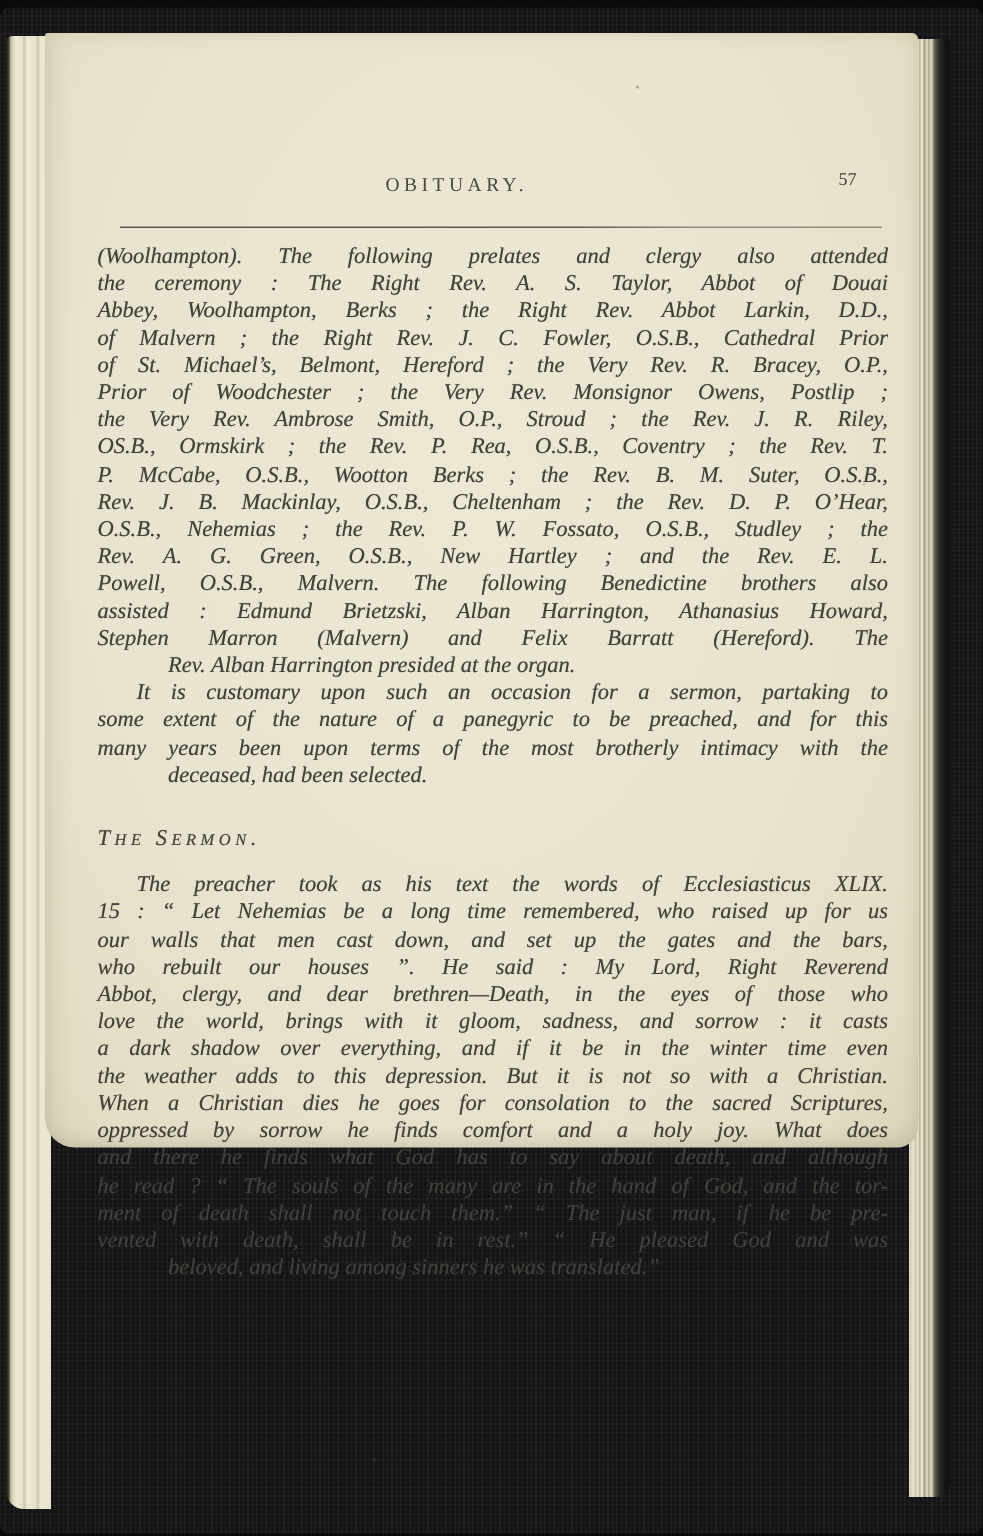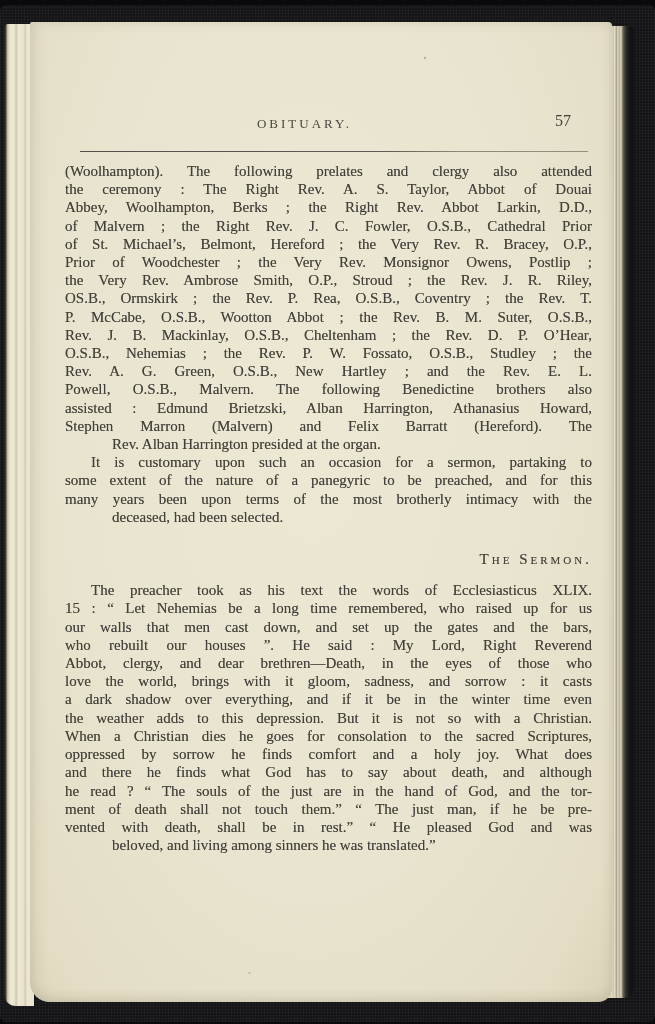--- a/index.html
+++ b/index.html
@@ -41,21 +41,21 @@
       #e9e4cf 0px, #d4cdb2 1px, #f0ebd8 3px, #c9c2a6 4px,
       #ece7d3 6px, #bfb89c 7px, #f2eddb 9px, #9a947c 10px,
       #e5dfc9 12px, #b3ac90 13px, #dcd6c0 15px, #6a6558 17px,
       #2c2b28 20px, #131315 24px, #131315 28px);
     border-radius: 0 4px 10px 0;
   }
   
   .page {
     position: absolute;
     left: 30px; top: 22px;
-    width: 582px; height: 980px;
+    width: 582px; height: 743px;
     background: radial-gradient(ellipse at 48% 38%, #ece8d4 0%, #e9e4cf 55%, #e3ddc5 88%, #d9d2b8 100%);
     box-shadow: inset 6px 0 14px rgba(90, 80, 50, 0.10), inset -2px -4px 10px rgba(90, 80, 50, 0.10);
     border-radius: 2px 4px 14px 20px;
   }
   .speck { position: absolute; border-radius: 50%; background: rgba(110, 95, 60, 0.5); }
   .speck.s1 { left: 394px; top: 35px; width: 2px; height: 2px; }
   .speck.s2 { left: 218px; top: 950px; width: 3px; height: 2px; opacity: .5; }
   .speck.s3 { left: 545px; top: 300px; width: 2px; height: 2px; opacity: .4; }
 
   
@@ -70,54 +70,55 @@
   .running-title {
     position: relative;
     left: -24px;
     font-size: 13px;
     letter-spacing: 3px;
     color: #494740;
   }
   .page-number {
     position: absolute;
     right: 21px; top: -2px;
-    font-size: 16px;
+    font-size: 12px;
     color: #43413a;
   }
   .rule {
     margin: 19px 0 0 50px;
     width: 508px;
     height: 1px;
     background: linear-gradient(90deg, #55524a 0%, #5d5a51 60%, #8d897c 75%, #93907f 100%);
   }
 
   
   .textblock {
     margin-left: 35px;
     width: 527px;
     color: #42403a;
     font-size: 15px;
     line-height: 18.2px;
     text-shadow: 0 0 0.5px rgba(66, 64, 58, 0.55);
+    font-style: italic;
   }
   .para.first { margin-top: 10px; }
   .line {
     text-align: justify;
     text-align-last: justify;
     white-space: normal;
   }
   .line.indent { text-indent: 26px; }
   .line.last { text-align-last: left; margin-left: 47px; }
   .section-heading {
     margin: 24px 0 13px 0;
     font-size: 15px;
     font-weight: normal;
     font-variant: small-caps;
     letter-spacing: 3px;
-    text-align: right;
+    text-align: left;
     color: #45433c;
   }
 </style>
 </head>
 <body>
 
 <div class="scene">
   <div class="cover"></div>
   <div class="stack-left"></div>
   <div class="stack-right"></div>
@@ -137,21 +138,21 @@
     <div class="textblock">
       <div class="para first">
           <div class="line">(Woolhampton).  The following prelates and clergy also attended</div>
           <div class="line">the ceremony :  The Right Rev. A. S. Taylor, Abbot of Douai</div>
           <div class="line">Abbey, Woolhampton, Berks ; the Right Rev. Abbot Larkin, D.D.,</div>
           <div class="line">of Malvern ; the Right Rev. J. C. Fowler, O.S.B., Cathedral Prior</div>
           <div class="line">of St. Michael’s, Belmont, Hereford ; the Very Rev. R. Bracey, O.P.,</div>
           <div class="line">Prior of Woodchester ; the Very Rev. Monsignor Owens, Postlip ;</div>
           <div class="line">the Very Rev. Ambrose Smith, O.P., Stroud ; the Rev. J. R. Riley,</div>
           <div class="line">OS.B., Ormskirk ; the Rev. P. Rea, O.S.B., Coventry ; the Rev. T.</div>
-          <div class="line">P. McCabe, O.S.B., Wootton Abbot ; the Rev. B. M. Suter, O.S.B.,</div>
+          <div class="line">P. McCabe, O.S.B., Wootton Berks ; the Rev. B. M. Suter, O.S.B.,</div>
           <div class="line">Rev. J. B. Mackinlay, O.S.B., Cheltenham ; the Rev. D. P. O’Hear,</div>
           <div class="line">O.S.B., Nehemias ; the Rev. P. W. Fossato, O.S.B., Studley ; the</div>
           <div class="line">Rev. A. G. Green, O.S.B., New Hartley ; and the Rev. E. L.</div>
           <div class="line">Powell, O.S.B., Malvern.  The following Benedictine brothers also</div>
           <div class="line">assisted : Edmund Brietzski, Alban Harrington, Athanasius Howard,</div>
           <div class="line">Stephen Marron (Malvern) and Felix Barratt (Hereford).  The</div>
           <div class="line last">Rev. Alban Harrington presided at the organ.</div>
         </div>
       <div class="para">
           <div class="line indent">It is customary upon such an occasion for a sermon, partaking to</div>
@@ -165,20 +166,20 @@
           <div class="line">15 : “ Let Nehemias be a long time remembered, who raised up for us</div>
           <div class="line">our walls that men cast down, and set up the gates and the bars,</div>
           <div class="line">who rebuilt our houses ”.  He said : My Lord, Right Reverend</div>
           <div class="line">Abbot, clergy, and dear brethren—Death, in the eyes of those who</div>
           <div class="line">love the world, brings with it gloom, sadness, and sorrow : it casts</div>
           <div class="line">a dark shadow over everything, and if it be in the winter time even</div>
           <div class="line">the weather adds to this depression.  But it is not so with a Christian.</div>
           <div class="line">When a Christian dies he goes for consolation to the sacred Scriptures,</div>
           <div class="line">oppressed by sorrow he finds comfort and a holy joy.  What does</div>
           <div class="line">and there he finds what God has to say about death, and although</div>
-          <div class="line">he read ?  “ The souls of the just are in the hand of God, and the tor-</div>
+          <div class="line">he read ?  “ The souls of the many are in the hand of God, and the tor-</div>
           <div class="line">ment of death shall not touch them.”  “ The just man, if he be pre-</div>
           <div class="line">vented with death, shall be in rest.”  “ He pleased God and was</div>
           <div class="line last">beloved, and living among sinners he was translated.”</div>
         </div>
     </div>
   </div>
 </div>
 
 </body></html>

